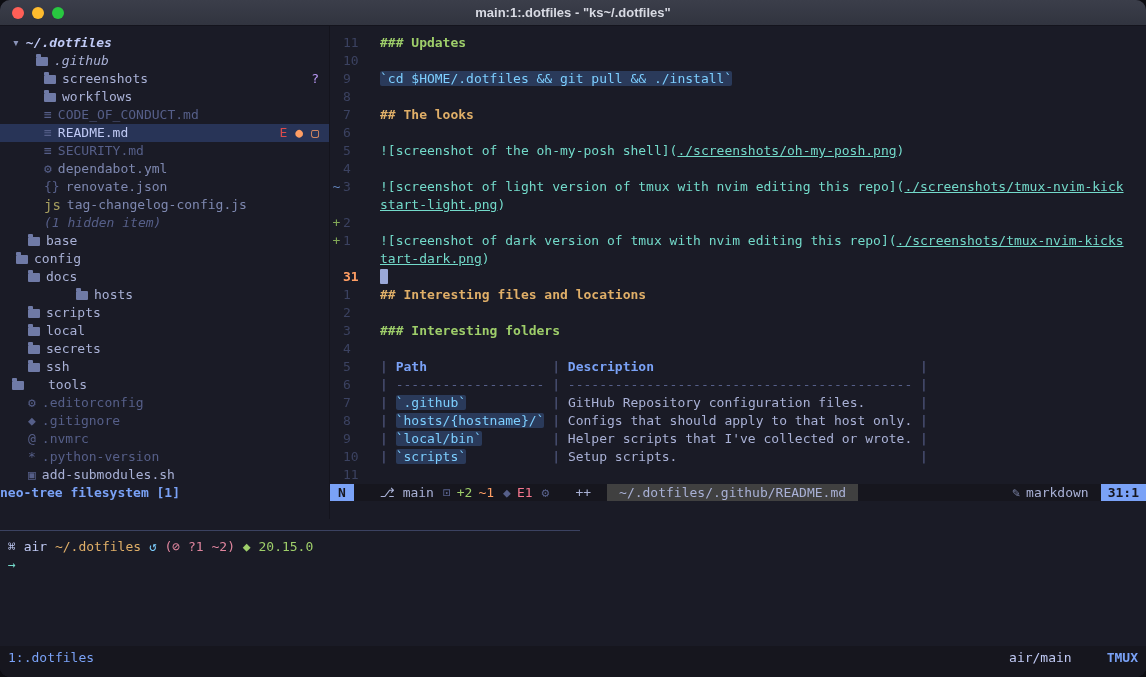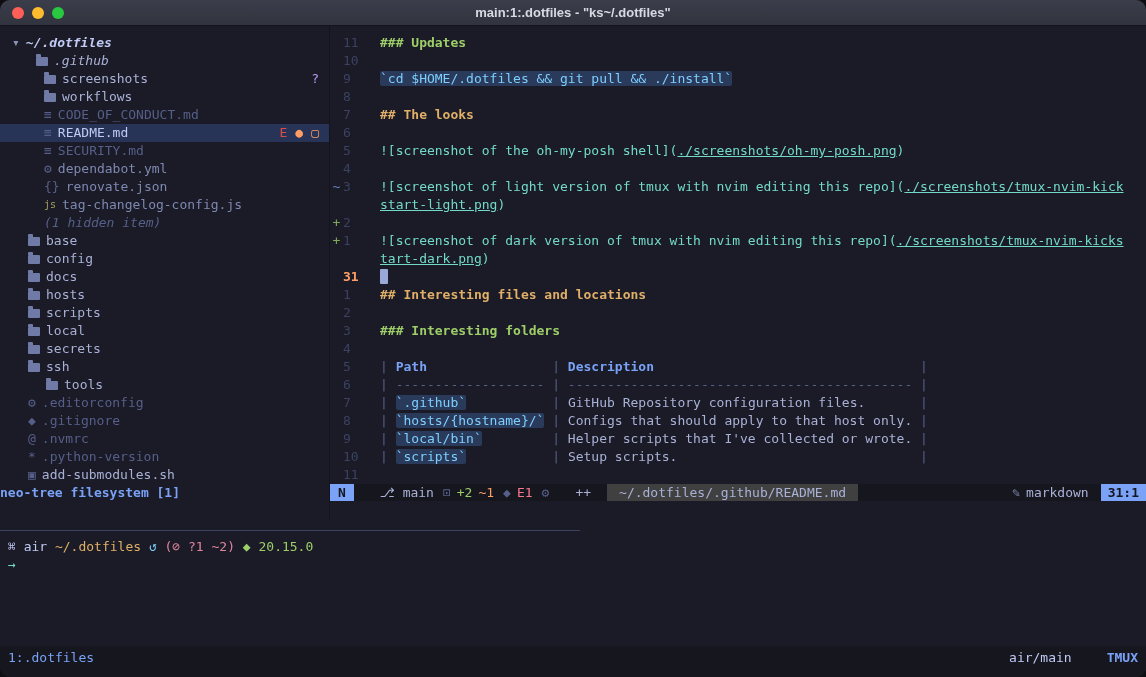--- a/index.html
+++ b/index.html
@@ -16,21 +16,21 @@
   
   .content{position:absolute;top:26px;left:0;right:0;bottom:0;background:#1a1b26}
   .nvim{position:absolute;top:0;left:0;right:0;height:493px;display:flex}
   
   .sidebar{width:330px;flex:none;display:flex;flex-direction:column;background:#1a1b26;border-right:1px solid #14141d}
   .tree{height:458px;padding-top:8px;overflow:hidden}
   .trow{height:18px;line-height:18px;display:flex;align-items:center;white-space:pre}
   .trow.sel{background:#283457}
   .ticon{margin-right:6px;color:#565f89;flex:none}
   .chev{color:#8a93b8}
-  .ic-js{color:#a8a060;font-size:10px}
+  .ic-js{color:#a8a060;font-size:14px}
   .folder-ic{display:inline-block;width:12px;height:9px;background:#6f7aa6;border-radius:1px;margin-right:6px;position:relative;flex:none}
   .folder-ic::before{content:"";position:absolute;top:-3px;left:0;width:5px;height:3px;background:#6f7aa6;border-radius:1px 1px 0 0}
   .st-root{color:#c0caf5;font-weight:700;font-style:italic}
   .st-folder{color:#a9b1d6}
   .st-dim{color:#565f89}
   .st-muted{color:#7e88b0}
   .st-file{color:#a9b1d6}
   .st-selected{color:#c0caf5}
   .st-hidden{color:#565f89;font-style:italic}
   .tbadges{margin-left:auto;padding-right:10px;display:flex;gap:8px}
@@ -111,28 +111,28 @@
             <div class="trow" style="padding-left: 44px;"><span class="folder-ic"></span><span class="tlabel st-folder">screenshots</span><span class="tbadges"><span class="bc-magenta">?</span></span></div>
             <div class="trow" style="padding-left: 44px;"><span class="folder-ic"></span><span class="tlabel st-folder">workflows</span></div>
             <div class="trow" style="padding-left: 44px;"><span class="ticon ic-markdown">≡</span><span class="tlabel st-dim">CODE_OF_CONDUCT.md</span></div>
             <div class="trow sel" style="padding-left: 44px;"><span class="ticon ic-markdown">≡</span><span class="tlabel st-selected">README.md</span><span class="tbadges"><span class="bc-red">E</span><span class="bc-orange">●</span><span class="bc-orange">▢</span></span></div>
             <div class="trow" style="padding-left: 44px;"><span class="ticon ic-markdown">≡</span><span class="tlabel st-dim">SECURITY.md</span></div>
             <div class="trow" style="padding-left: 44px;"><span class="ticon ic-gear">⚙</span><span class="tlabel st-muted">dependabot.yml</span></div>
             <div class="trow" style="padding-left: 44px;"><span class="ticon ic-json">{}</span><span class="tlabel st-muted">renovate.json</span></div>
             <div class="trow" style="padding-left: 44px;"><span class="ticon ic-js">js</span><span class="tlabel st-muted">tag-changelog-config.js</span></div>
             <div class="trow" style="padding-left: 44px;"><span class="tlabel st-hidden">(1 hidden item)</span></div>
             <div class="trow" style="padding-left: 28px;"><span class="folder-ic"></span><span class="tlabel st-folder">base</span></div>
-            <div class="trow" style="padding-left: 28px;"><span class="folder-ic"></span><span class="tlabel st-folder">config</span></div>
+            <div class="trow" style="padding-left: 16px;"><span class="folder-ic"></span><span class="tlabel st-folder">config</span></div>
             <div class="trow" style="padding-left: 28px;"><span class="folder-ic"></span><span class="tlabel st-folder">docs</span></div>
-            <div class="trow" style="padding-left: 28px;"><span class="folder-ic"></span><span class="tlabel st-folder">hosts</span></div>
+            <div class="trow" style="padding-left: 28px; margin-left: 48px;"><span class="folder-ic"></span><span class="tlabel st-folder">hosts</span></div>
             <div class="trow" style="padding-left: 28px;"><span class="folder-ic"></span><span class="tlabel st-folder">scripts</span></div>
             <div class="trow" style="padding-left: 28px;"><span class="folder-ic"></span><span class="tlabel st-folder">local</span></div>
             <div class="trow" style="padding-left: 28px;"><span class="folder-ic"></span><span class="tlabel st-folder">secrets</span></div>
             <div class="trow" style="padding-left: 28px;"><span class="folder-ic"></span><span class="tlabel st-folder">ssh</span></div>
-            <div class="trow" style="padding-left: 46px;"><span class="folder-ic"></span><span class="tlabel st-folder">tools</span></div>
+            <div class="trow" style="padding-left: 12px; gap: 18px;"><span class="folder-ic"></span><span class="tlabel st-folder">tools</span></div>
             <div class="trow" style="padding-left: 28px;"><span class="ticon ic-gear">⚙</span><span class="tlabel st-dim">.editorconfig</span></div>
             <div class="trow" style="padding-left: 28px;"><span class="ticon ic-diamond">◆</span><span class="tlabel st-dim">.gitignore</span></div>
             <div class="trow" style="padding-left: 28px;"><span class="ticon ic-at">@</span><span class="tlabel st-dim">.nvmrc</span></div>
             <div class="trow" style="padding-left: 28px;"><span class="ticon ic-star">*</span><span class="tlabel st-dim">.python-version</span></div>
             <div class="trow" style="padding-left: 28px;"><span class="ticon ic-shell">▣</span><span class="tlabel st-file">add-submodules.sh</span></div>
           </div>
         <div class="sidebar-status">neo-tree filesystem [1]</div>
         <div class="sidebar-pad"></div>
       </div>
 

